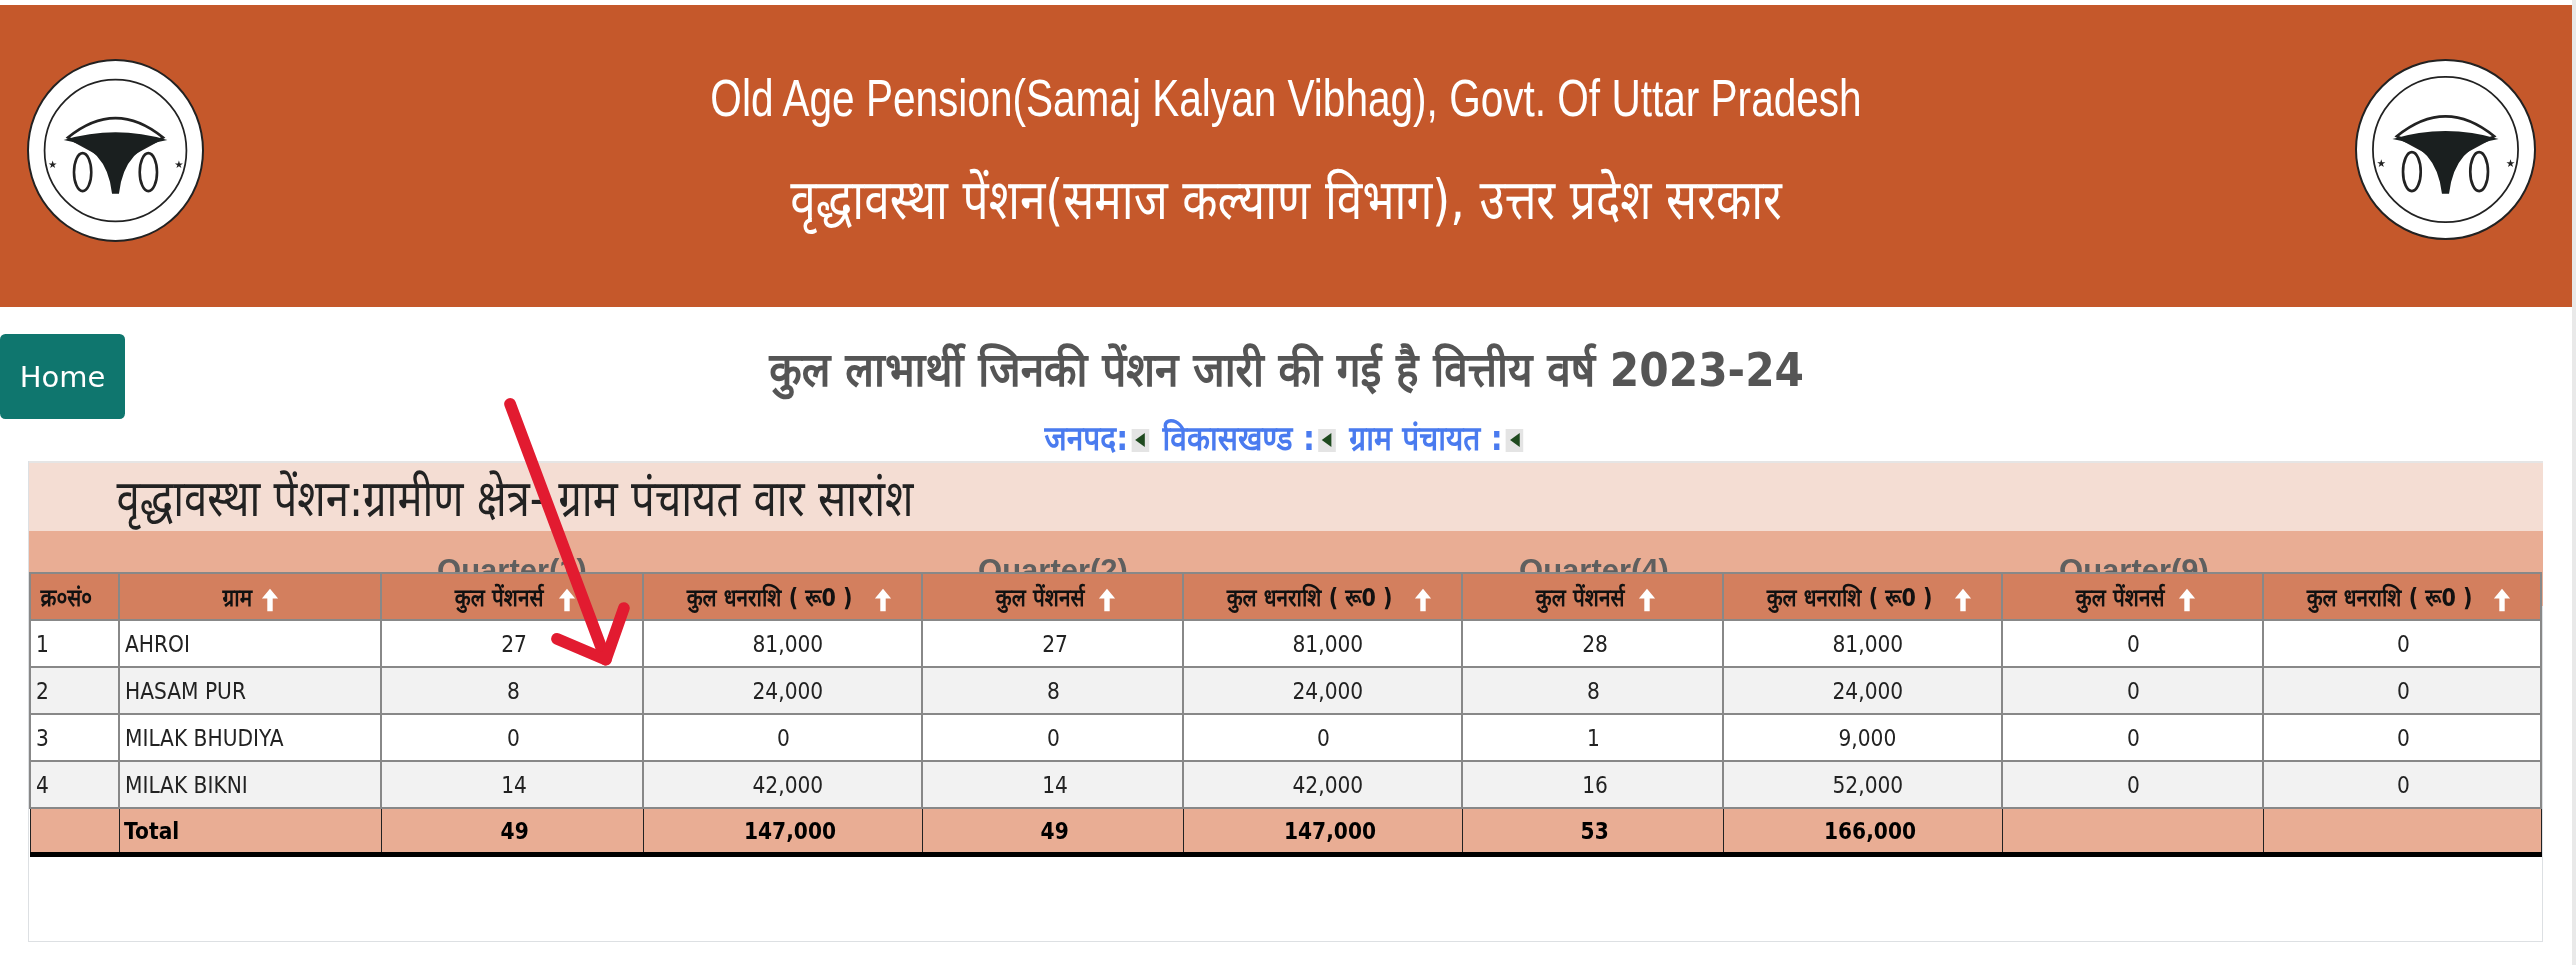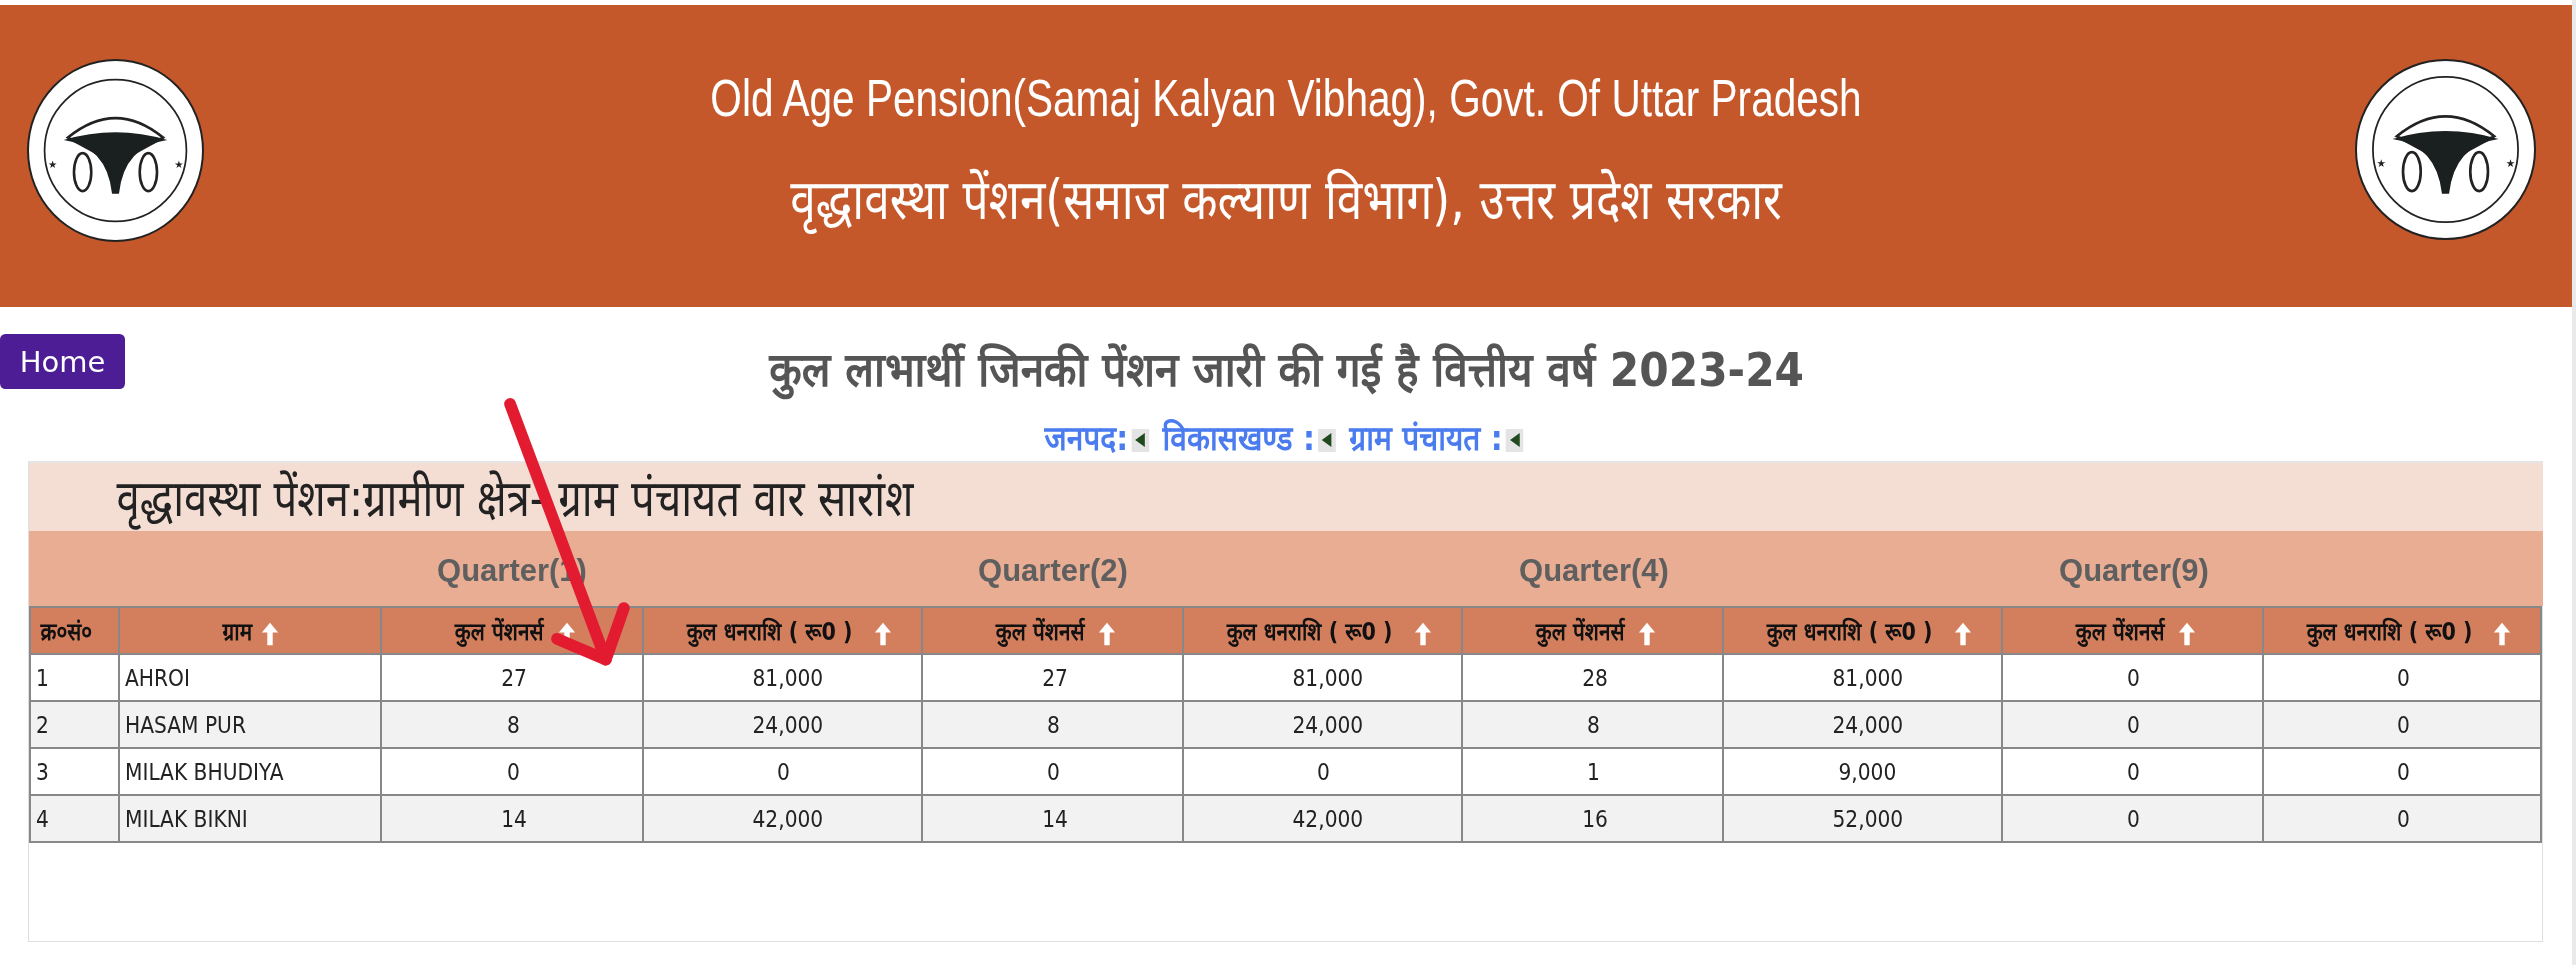--- a/index.html
+++ b/index.html
@@ -25,22 +25,22 @@
   }
   .banner-title-hi {
     position:absolute; left:0; width:2572px; top:154px; text-align:center;
     color:#fff; font-size:56px; font-family:"DejaVu Sans", sans-serif;
     transform:scaleX(0.82); transform-origin:1286px 0;
   }
   .scrollbar {
     position:absolute; left:2572px; top:0; width:3.6px; height:965px; background:#e9e9e9;
   }
   .home-btn {
-    position:absolute; left:0; top:334px; width:125px; height:55px;
-    background:#4c1d95; color:#fff; border-radius:5.4px; border:none;
+    position:absolute; left:0; top:334px; width:125px; height:85px;
+    background:#0f766e; color:#fff; border-radius:5.4px; border:none;
     font-size:29px; font-family:"DejaVu Sans", sans-serif; cursor:pointer;
     display:flex; align-items:center; justify-content:center;
   }
   .page-title {
     position:absolute; left:0; width:2572px; top:336px; text-align:center;
     color:#555; font-weight:bold; font-size:47px; font-family:"DejaVu Sans", sans-serif;
     transform:scaleX(0.9); transform-origin:1293px 0;
   }
   .crumbs {
     position:absolute; left:0; width:2572px; top:414px; text-align:center;
@@ -67,21 +67,21 @@
   }
   .report-title span { display:inline-block; transform:scaleX(0.82); }
   .quarter-band {
     position:absolute; left:29px; top:531px; width:2514px; height:75px; background:#e9ad94;
   }
   .quarter-label {
     position:absolute; top:22px; color:#5f5f5f; font-weight:bold; font-size:31px;
     font-family:"Liberation Sans", sans-serif; text-align:center;
   }
   table.grid {
-    position:absolute; left:29px; top:606px; border-collapse:collapse;
+    position:absolute; left:29px; top:572px; border-collapse:collapse;
     table-layout:fixed; width:2330px;
   }
   table.grid th {
     background:#d37f5e; color:#111; height:45px; border:2.7px solid #888;
     font-weight:bold; font-size:24.4px; font-family:"DejaVu Sans", sans-serif; padding:0 5.4px;
     white-space:nowrap; overflow:hidden;
   }
   table.grid th .lbl { display:inline-block; transform:scaleX(0.85); }
   .sort-icon {
     display:inline-block; width:20px; height:27px; vertical-align:middle; margin-left:5.4px;
@@ -242,20 +242,32 @@
       <td class="l"><span class="v">MILAK BIKNI</span></td>
       <td class="num link"><span class="v">14</span></td>
       <td class="num"><span class="v">42,000</span></td>
       <td class="num link"><span class="v">14</span></td>
       <td class="num"><span class="v">42,000</span></td>
       <td class="num link"><span class="v">16</span></td>
       <td class="num"><span class="v">52,000</span></td>
       <td class="num link"><span class="v">0</span></td>
       <td class="num"><span class="v">0</span></td>
     </tr>
+    <tr class="total">
+      <td class="l"></td>
+      <td class="l"><span class="v">Total</span></td>
+      <td class="num"><span class="v">49</span></td>
+      <td class="num"><span class="v">147,000</span></td>
+      <td class="num"><span class="v">49</span></td>
+      <td class="num"><span class="v">147,000</span></td>
+      <td class="num"><span class="v">53</span></td>
+      <td class="num"><span class="v">166,000</span></td>
+      <td class="num"><span class="v"></span></td>
+      <td class="num"><span class="v"></span></td>
+    </tr>
   </tbody>
 </table>
 
 <svg class="annot-arrow" viewBox="0 0 2850 1068">
   <line x1="564" y1="447" x2="670" y2="730" stroke="#e21b30" stroke-width="13" stroke-linecap="round"></line>
   <polyline points="616,707 670,730 690,673" fill="none" stroke="#e21b30" stroke-width="13" stroke-linecap="round" stroke-linejoin="round"></polyline>
 </svg>
 
 
 </body></html>

